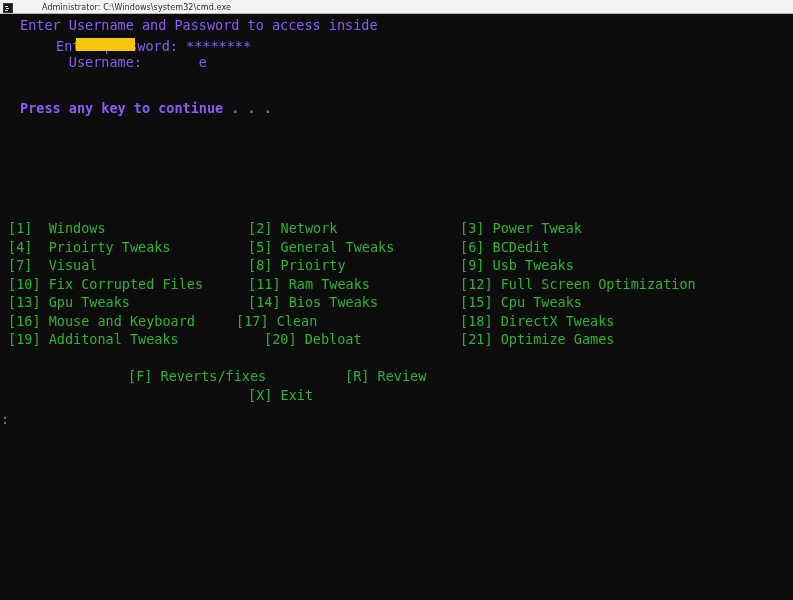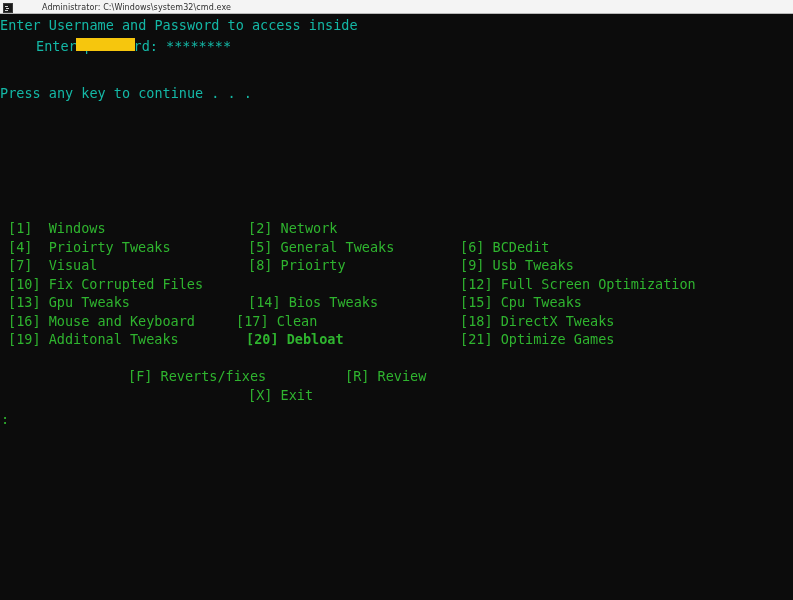--- a/index.html
+++ b/index.html
@@ -79,21 +79,22 @@
     font-family: "DejaVu Sans Mono", "Liberation Mono", monospace;
     font-size: 13.5px;
     line-height: 18.6px;
     white-space: pre;
   }
 
   .line {
     position: absolute;
     left: 0;
     white-space: pre;
-    color: #14b8a6;
+    color: #8b5cf6;
+    padding-left: 20px;
   }
 
   .cell {
     position: absolute;
     white-space: pre;
     color: #2fb42f;
   }
 
   
   #username-redaction {
@@ -120,45 +121,50 @@
   <div id="title-bar">
     <span class="app-icon"></span>
     <span class="title-text">Administrator: C:\Windows\system32\cmd.exe</span>
   </div>
 
   <div id="console">
 
     
     <div class="line" style="top:2px;">Enter Username and Password to access inside</div>
 
+    <div class="line" style="top:20.6px;">
+      <span>Username:</span><span>       </span><span>e</span>
+    </div>
 
     <div class="line" style="top:23px;margin-left:36px;">Enter password: ********</div>
-    <div class="line" style="top:70px;">Press any key to continue . . .</div>
+    <div class="line" style="top:85px;font-weight:bold;">Press any key to continue . . .</div>
 
     
     <div id="username-redaction"></div>
 
     
     <div class="cell" style="left:8px;  top:205px;"><span>[1]</span>  <span>Windows</span></div>
     <div class="cell" style="left:8px;  top:223.5px;"><span>[4]</span>  <span>Prioirty Tweaks</span></div>
     <div class="cell" style="left:8px;  top:242px;"><span>[7]</span>  <span>Visual</span></div>
     <div class="cell" style="left:8px; top:260.5px;"><span>[10]</span> <span>Fix Corrupted Files</span></div>
     <div class="cell" style="left:8px; top:279px;"><span>[13]</span> <span>Gpu Tweaks</span></div>
     <div class="cell" style="left:8px; top:297.5px;"><span>[16]</span> <span>Mouse and Keyboard</span></div>
     <div class="cell" style="left:8px; top:316px;"><span>[19]</span> <span>Additonal Tweaks</span></div>
 
     
     <div class="cell" style="left:248px;  top:205px;"><span>[2]</span> <span>Network</span></div>
     <div class="cell" style="left:248px;  top:223.5px;"><span>[5]</span> <span>General Tweaks</span></div>
     <div class="cell" style="left:248px;  top:242px;"><span>[8]</span> <span>Prioirty</span></div>
+    <div class="cell" style="left:248px; top:260.5px;"><span>[11]</span> <span>Ram Tweaks</span></div>
     <div class="cell" style="left:248px; top:279px;"><span>[14]</span> <span>Bios Tweaks</span></div>
     <div class="cell" style="left:236px; top:297.5px;"><span>[17]</span> <span>Clean</span></div>
-    <div class="cell" style="left:246px; top:316px;font-weight:bold;"><span>[20]</span> <span>Debloat</span></div>
+    <div class="cell" style="left:264px; top:316px;"><span>[20]</span> <span>Debloat</span></div>
 
     
+    <div class="cell" style="left:460px;  top:205px;"><span>[3]</span> <span>Power Tweak</span></div>
     <div class="cell" style="left:460px;  top:223.5px;"><span>[6]</span> <span>BCDedit</span></div>
     <div class="cell" style="left:460px;  top:242px;"><span>[9]</span> <span>Usb Tweaks</span></div>
     <div class="cell" style="left:460px; top:260.5px;"><span>[12]</span> <span>Full Screen Optimization</span></div>
     <div class="cell" style="left:460px; top:279px;"><span>[15]</span> <span>Cpu Tweaks</span></div>
     <div class="cell" style="left:460px; top:297.5px;"><span>[18]</span> <span>DirectX Tweaks</span></div>
     <div class="cell" style="left:460px; top:316px;"><span>[21]</span> <span>Optimize Games</span></div>
 
     
     <div class="cell" style="left:128px; top:353px;"><span>[F]</span> <span>Reverts/fixes</span></div>
     <div class="cell" style="left:345px; top:353px;"><span>[R]</span> <span>Review</span></div>

